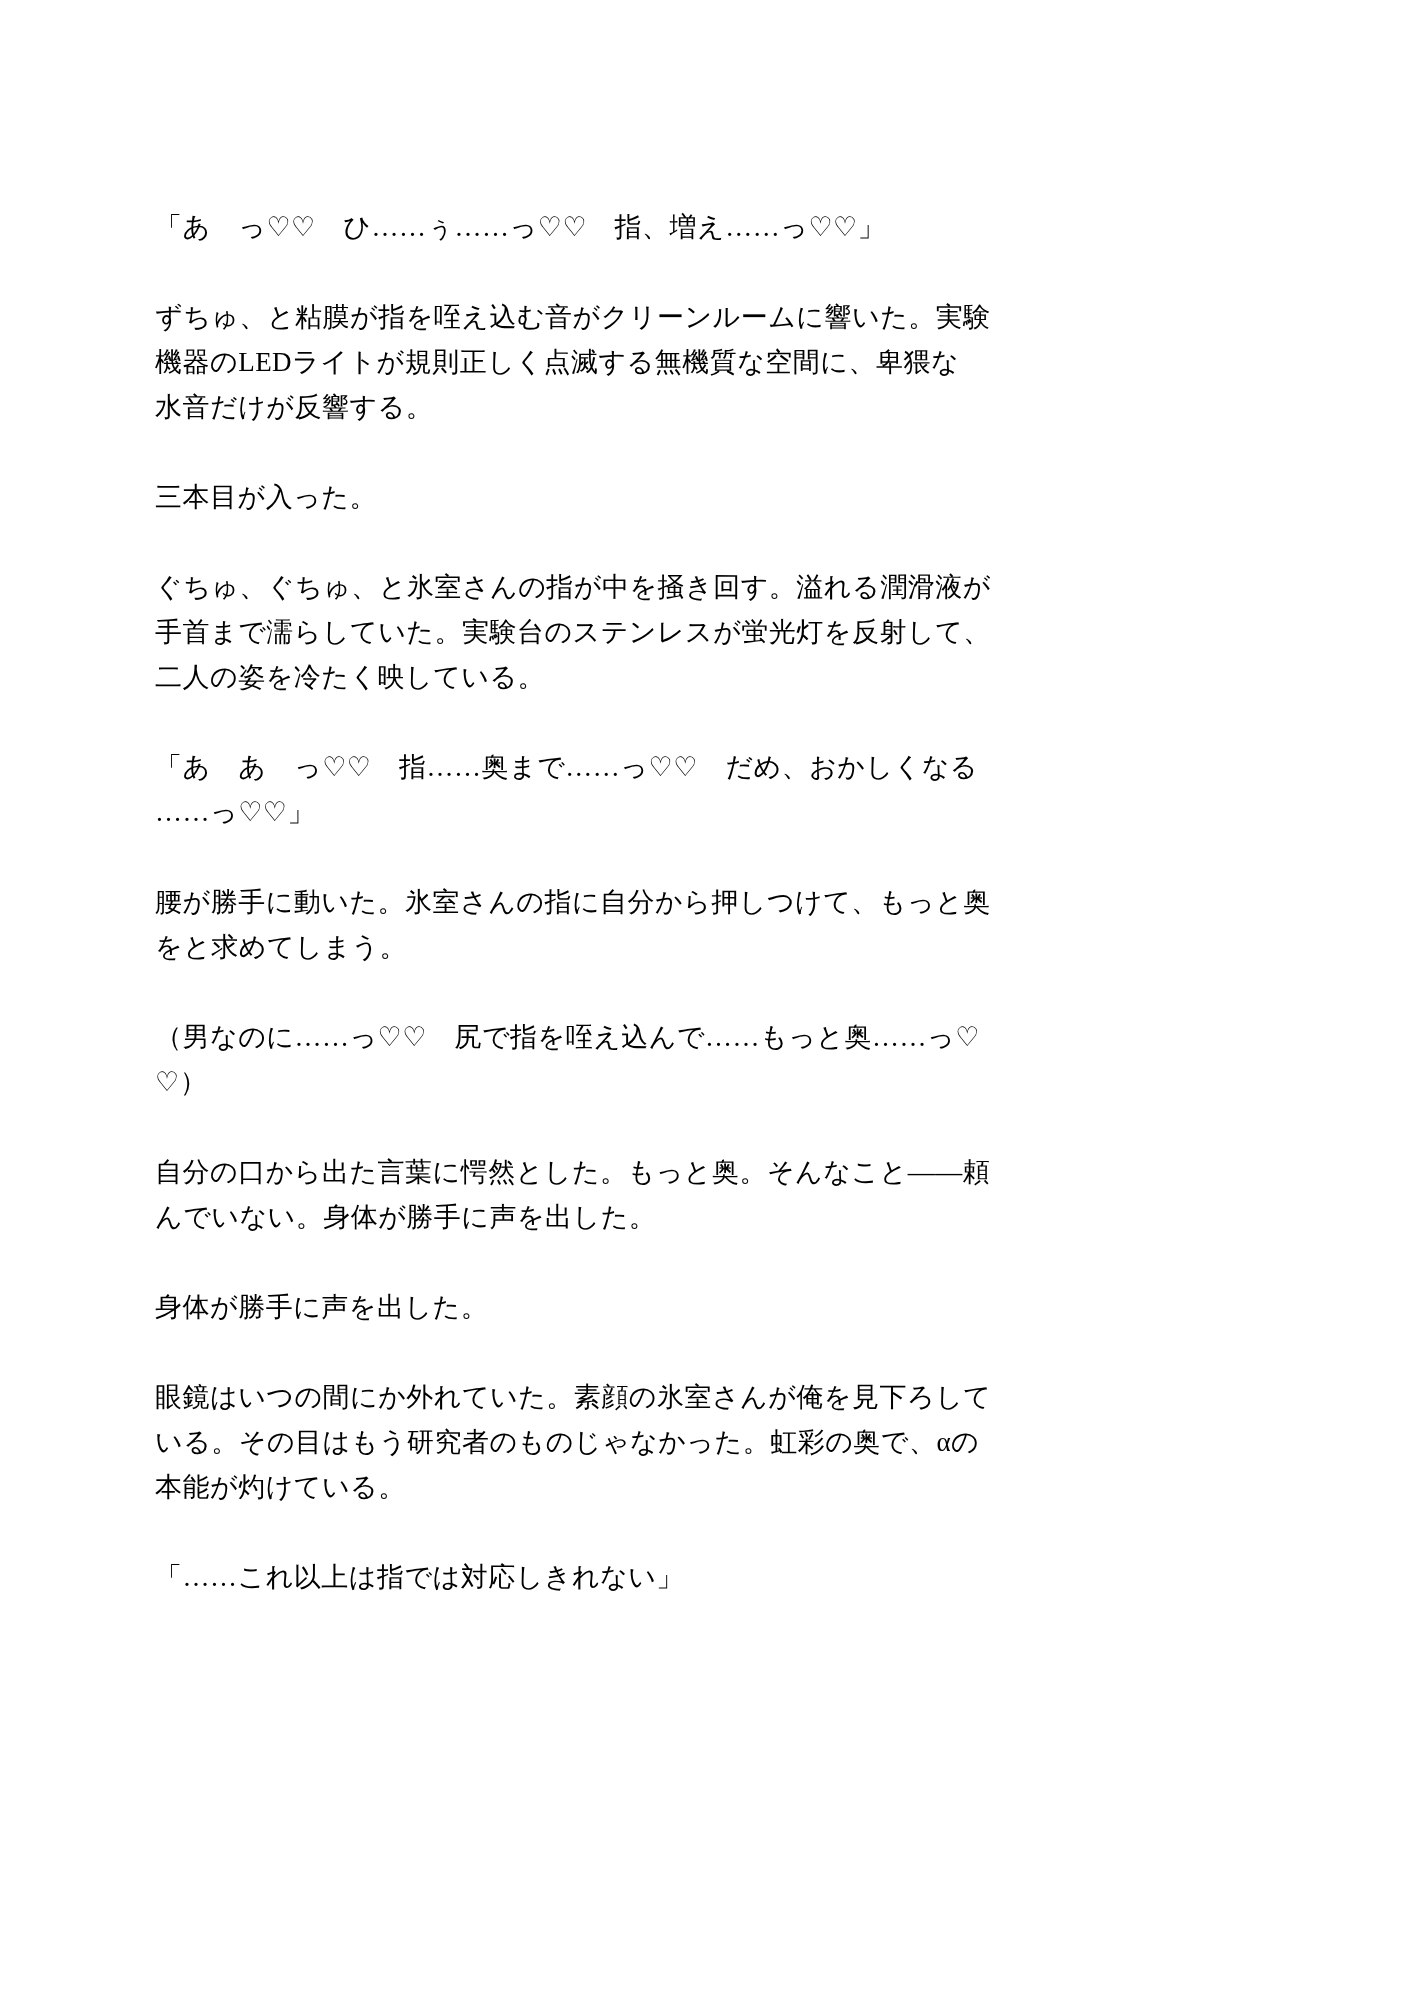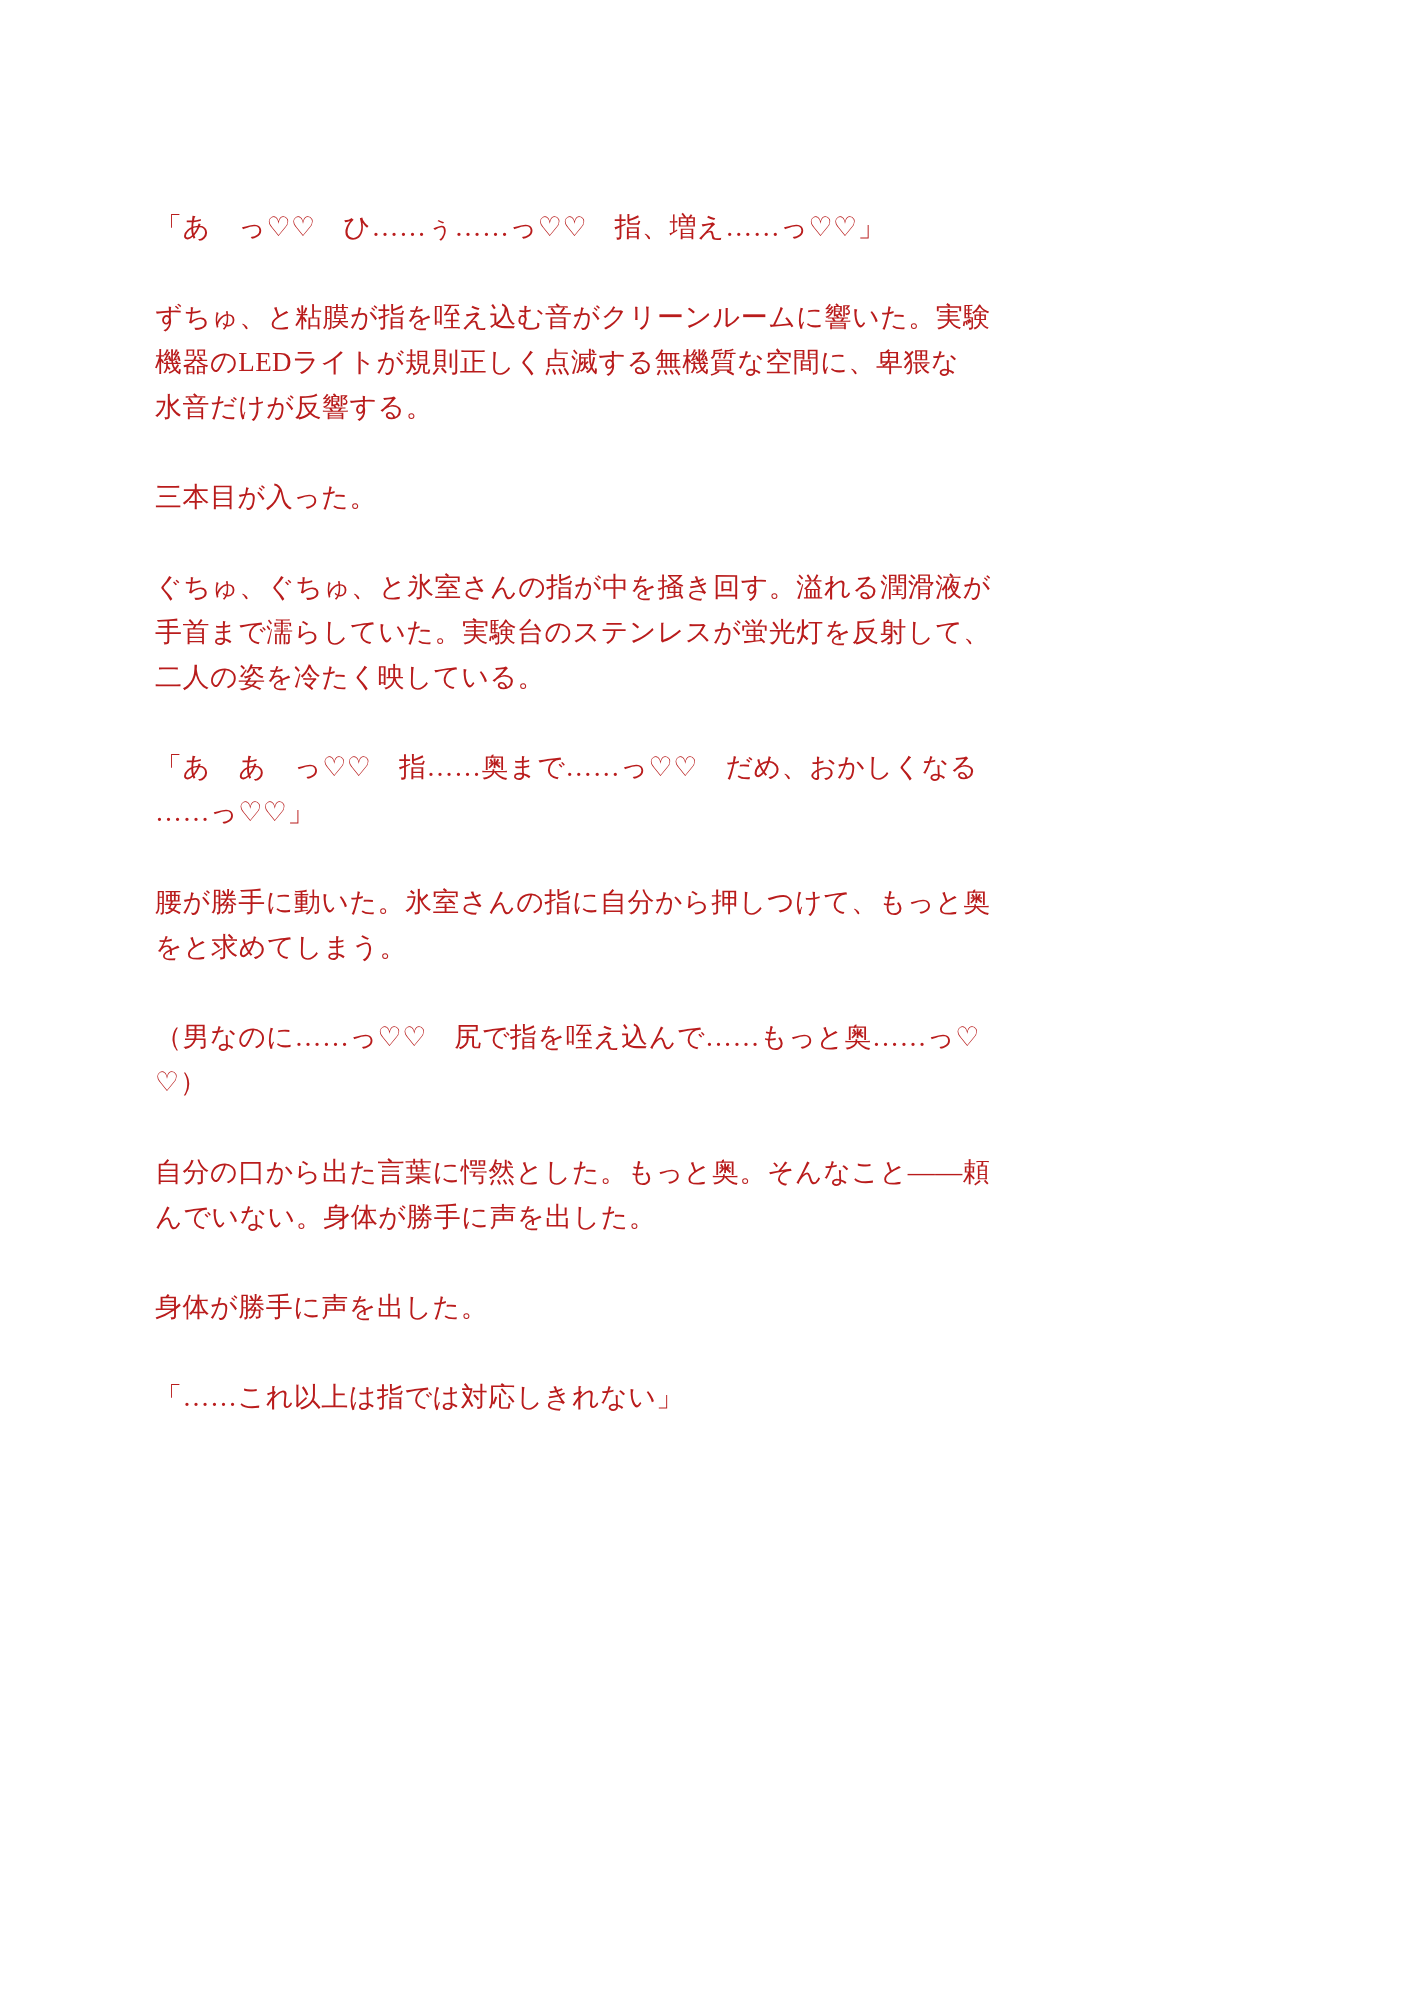--- a/index.html
+++ b/index.html
@@ -15,21 +15,21 @@
     overflow: hidden;
   }
   .content {
     position: absolute;
     left: 155px;
     top: 205px;
     width: 1100px;
     font-family: "Liberation Serif", "DejaVu Serif", serif;
     font-size: 27px;
     line-height: 45px;
-    color: #b91c1c;
+    color: #000000;
     letter-spacing: 0.5px;
   }
   .content p {
     margin: 0 0 45px 0;
     white-space: pre; 
   }
 </style>
 </head>
 <body>
 
@@ -45,15 +45,18 @@
 二人の姿を冷たく映している。</p>
     <p>「あ゙あ゙っ♡♡　指……奥まで……っ♡♡　だめ、おかしくなる
 ……っ♡♡」</p>
     <p>腰が勝手に動いた。氷室さんの指に自分から押しつけて、もっと奥
 をと求めてしまう。</p>
     <p>（男なのに……っ♡♡　尻で指を咥え込んで……もっと奥……っ♡
 ♡）</p>
     <p>自分の口から出た言葉に愕然とした。もっと奥。そんなこと——頼
 んでいない。身体が勝手に声を出した。</p>
     <p>身体が勝手に声を出した。</p>
+    <p>眼鏡はいつの間にか外れていた。素顔の氷室さんが俺を見下ろして
+いる。その目はもう研究者のものじゃなかった。虹彩の奥で、αの
+本能が灼けている。</p>
     <p>「……これ以上は指では対応しきれない」</p>
   </div>
 </div>
 
 </body></html>

